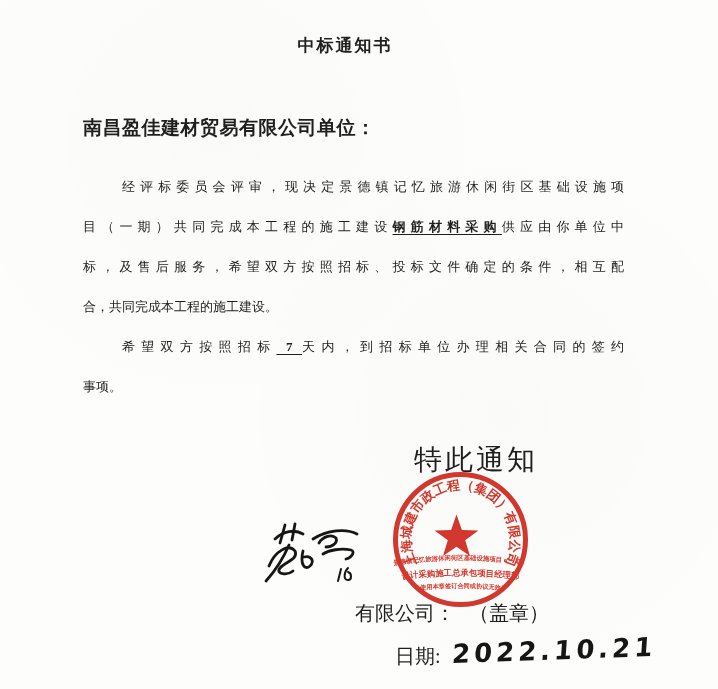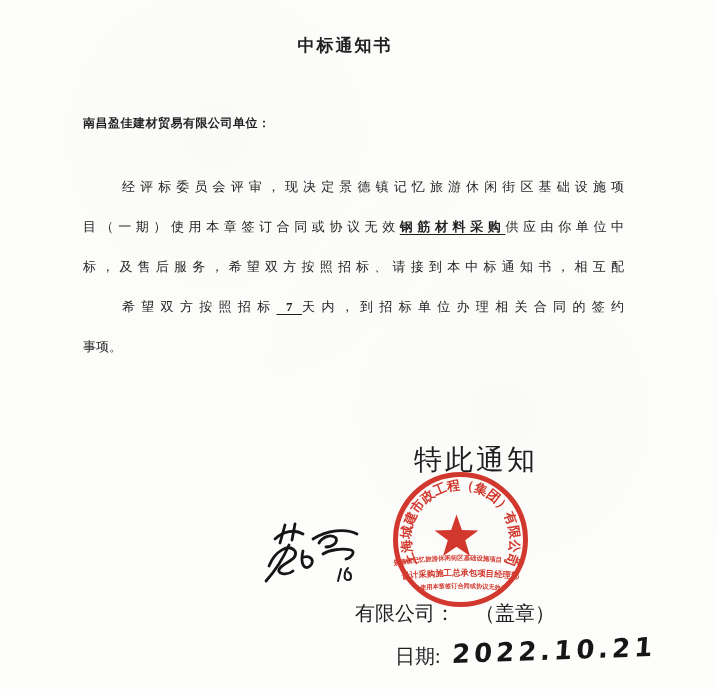--- a/index.html
+++ b/index.html
@@ -13,21 +13,21 @@
     font-family:"Liberation Serif","DejaVu Serif",serif;
     color:#1f1f1f;
     overflow:hidden;
   }
   .title{
     position:absolute;top:34px;left:0;width:690px;
     text-align:center;font-size:17px;font-weight:bold;letter-spacing:2px;
   }
   .addressee{
     position:absolute;top:115px;left:83px;
-    font-size:12px;font-weight:bold;letter-spacing:0.5px;
+    font-size:19px;font-weight:bold;letter-spacing:0.5px;
   }
   .body{
     position:absolute;top:159px;left:83px;width:541px;
     font-size:13px;line-height:56px;
   }
   .line{height:40px;white-space:nowrap;}
   .line.justify{text-align:justify;text-align-last:justify;white-space:normal;}
   .line.indent{padding-left:39px;}
   .seg-bu{font-weight:bold;text-decoration:underline;text-underline-offset:3px;font-family:Liberation Serif, serif;}
   .closing{
@@ -36,21 +36,21 @@
   }
   .signature{position:absolute;left:253px;top:513px;}
   .seal{
     position:absolute;left:378px;top:457px;
     mix-blend-mode:multiply;opacity:0.93;
   }
   .seal text{font-family:"Liberation Serif","DejaVu Serif",serif;}
   .footer-unit{
     position:absolute;top:600px;left:355px;font-size:20px;
   }
-  .footer-unit .hint{margin-left:20px;}
+  .footer-unit .hint{margin-left:14px;}
   .footer-date{
     position:absolute;top:639px;left:395px;font-size:20px;
   }
   .date-hand{
     display:inline-block;margin-left:10px;
     font-family:"DejaVu Sans",sans-serif;
     font-size:26px;font-weight:bold;letter-spacing:4px;color:#161616;
     transform:rotate(-2deg) skewX(-6deg);transform-origin:left bottom;
   }
 </style>
@@ -58,22 +58,23 @@
 <body>
 
 <div class="page">
 
   <div class="title">中标通知书</div>
 
   <div class="addressee">南昌盈佳建材贸易有限公司单位：</div>
 
   <div class="body">
       <div class="line justify indent"><span>经评标委员会评审，现决定景德镇记忆旅游休闲街区基础设施项</span></div>
-      <div class="line justify"><span>目（一期）使用本章签订合同或协议无效</span><span class="seg-bu">钢筋材料采购</span><span>供应由你单位中</span></div>
-      <div class="line justify"><span>标，及售后服务，希望双方按照招标、请接到本中标通知书，相互配</span></div>
+      <div class="line justify"><span>目（一期）共同完成本工程的施工建设</span><span class="seg-bu">钢筋材料采购</span><span>供应由你单位中</span></div>
+      <div class="line justify"><span>标，及售后服务，希望双方按照招标、投标文件确定的条件，相互配</span></div>
+      <div class="line"><span>合，共同完成本工程的施工建设。</span></div>
       <div class="line justify indent"><span>希望双方按照招标</span><span class="seg-bu">&nbsp;7&nbsp;</span><span>天内，到招标单位办理相关合同的签约</span></div>
       <div class="line"><span>事项。</span></div>
     </div>
 
   <div class="closing">特此通知</div>
 
   <svg class="signature" width="118" height="92" viewBox="0 0 118 92" fill="none" stroke="#161616" stroke-width="2.8" stroke-linecap="round">
     <path d="M22 26 C30 18, 42 16, 50 21"></path>
     <path d="M32 12 L27 30"></path>
     <path d="M42 11 L39 27"></path>

